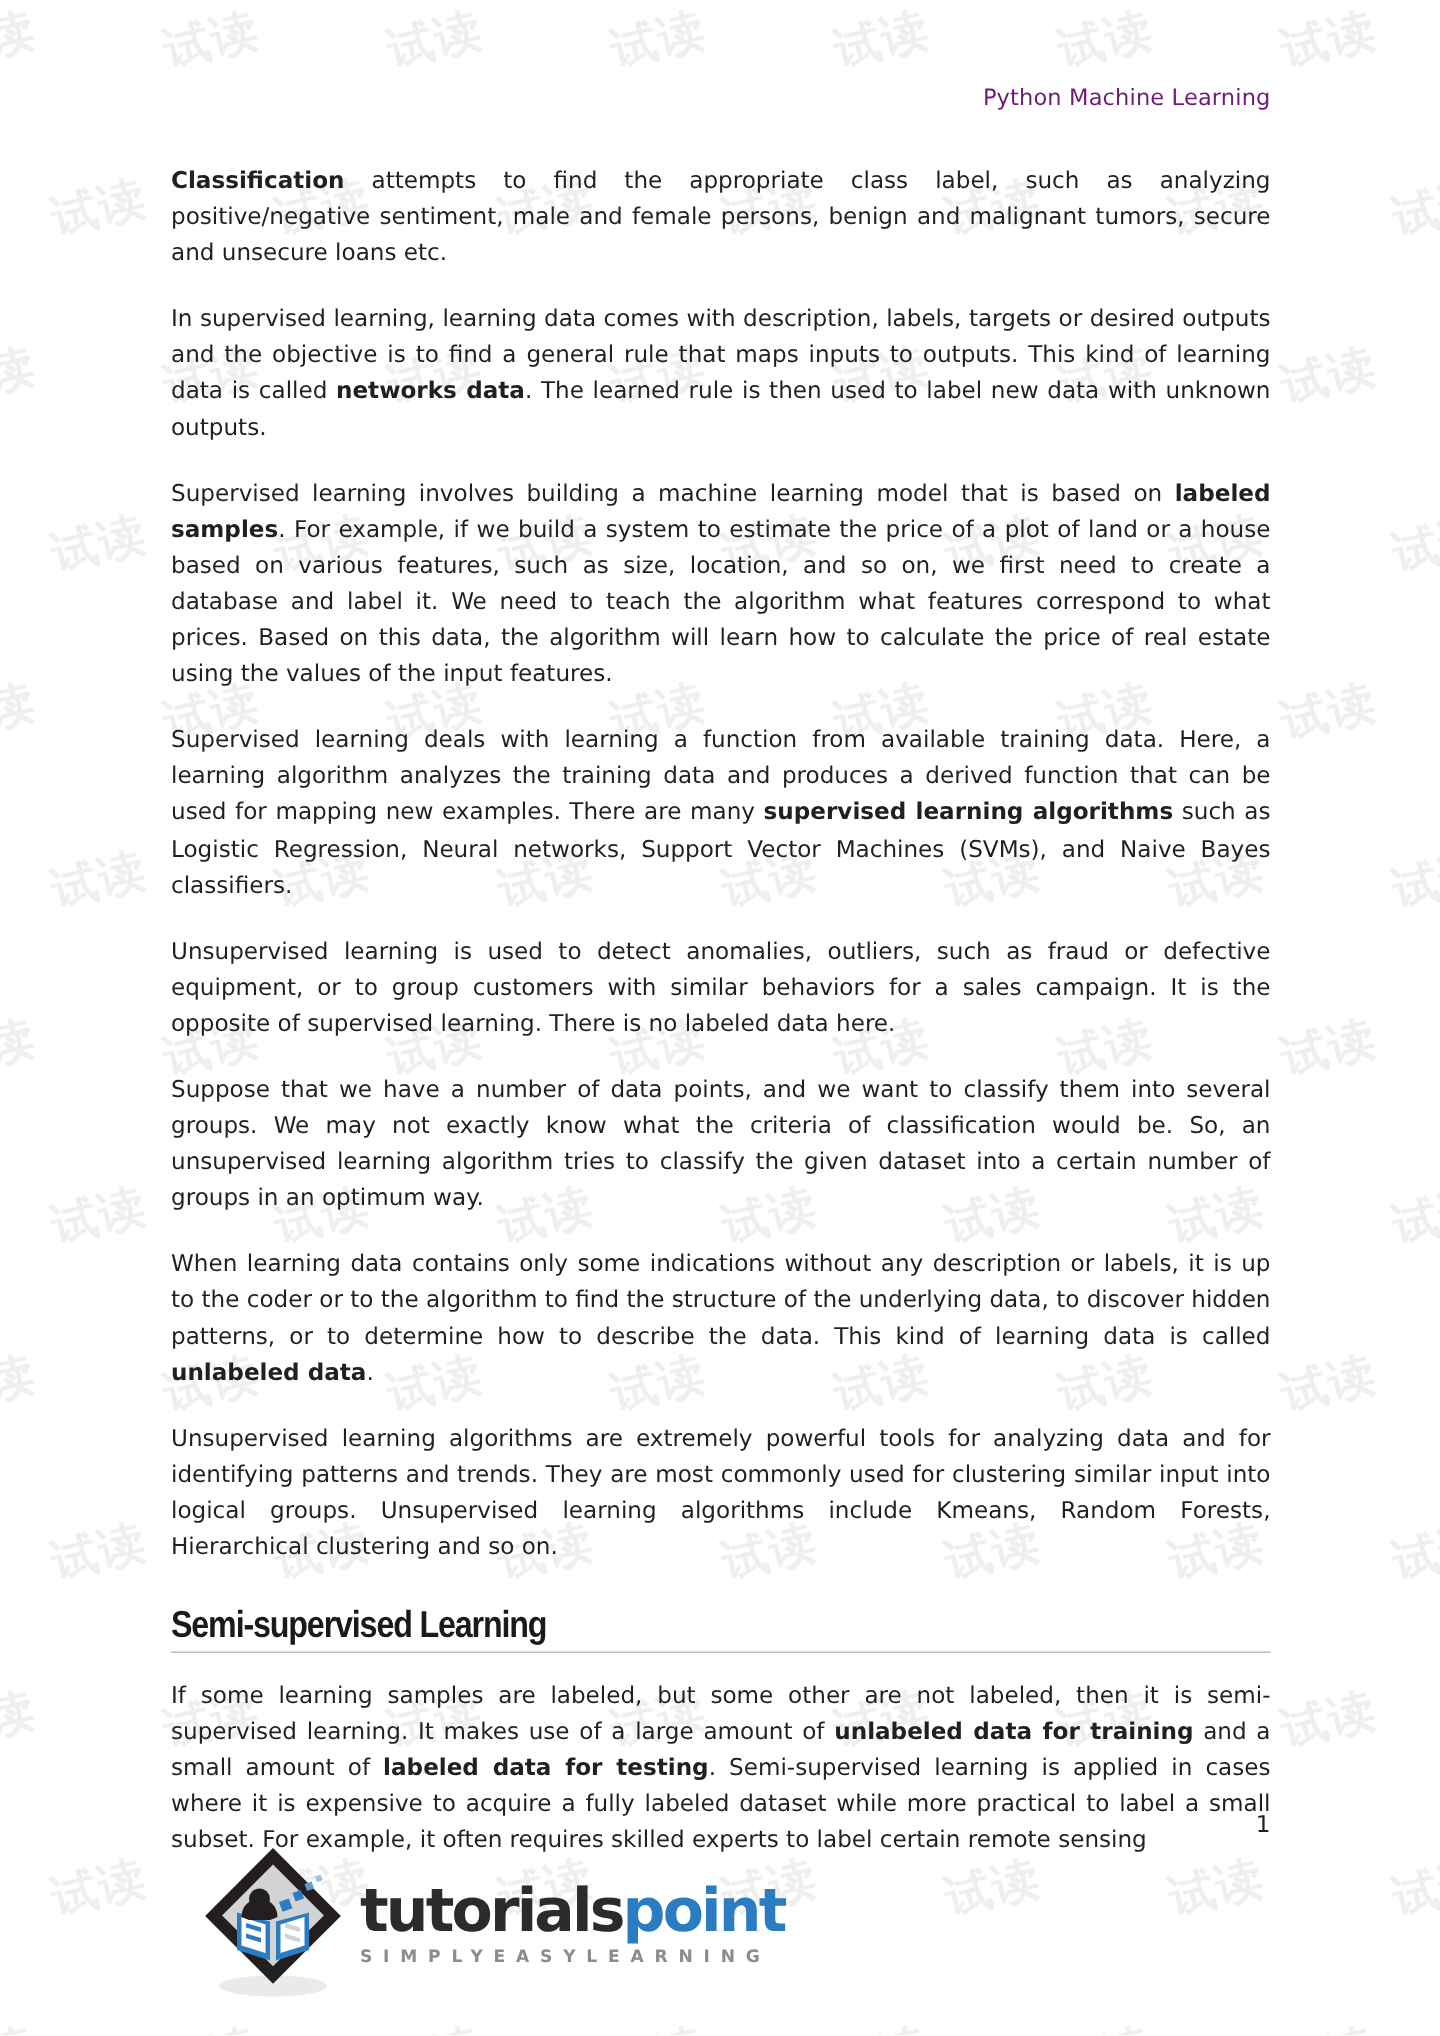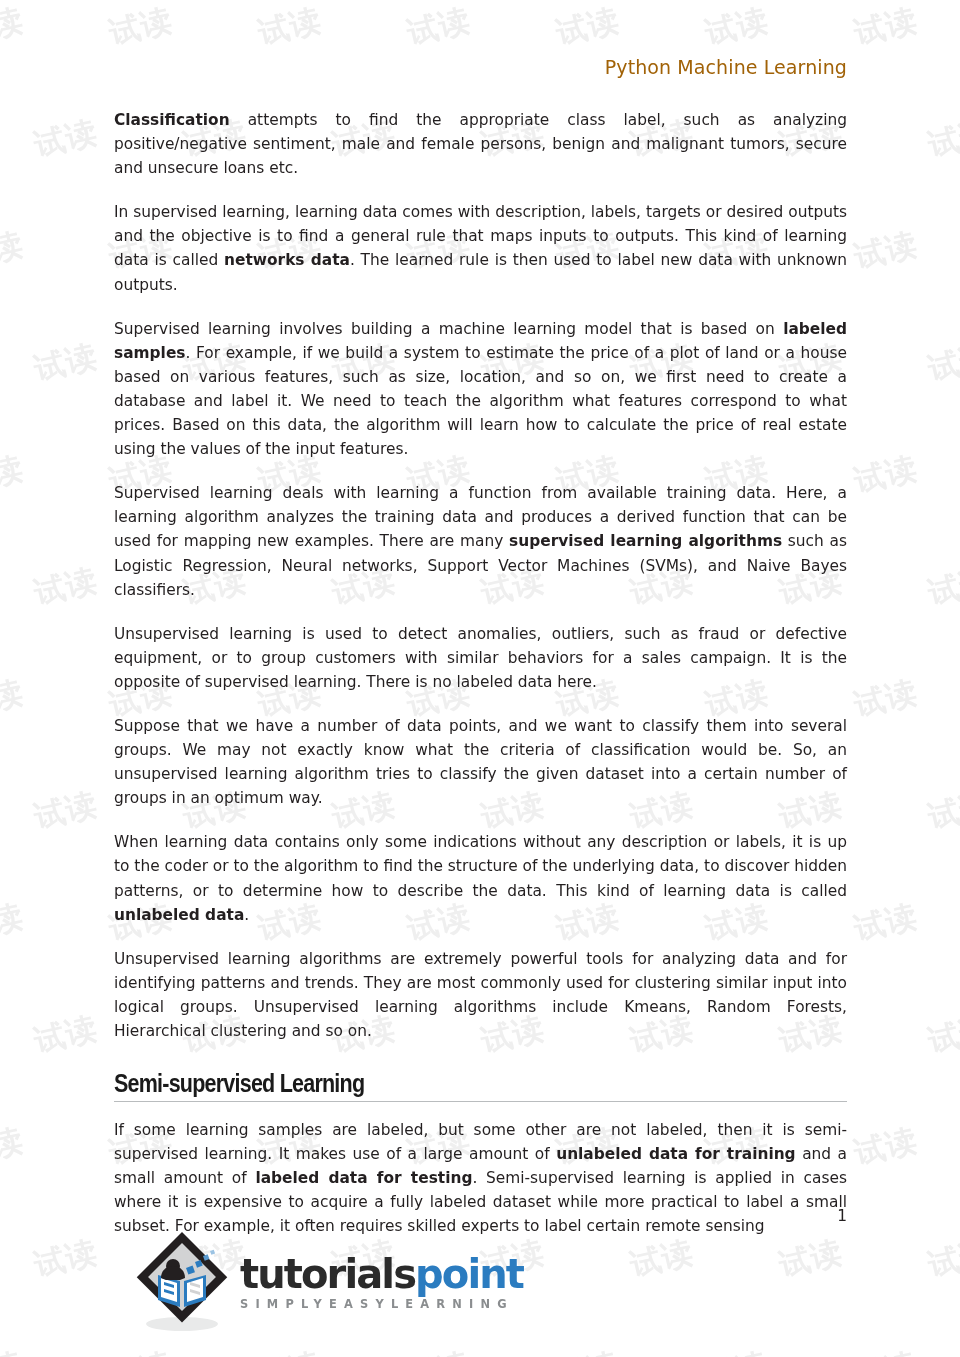--- a/index.html
+++ b/index.html
@@ -40,22 +40,22 @@
   .content {
     position: absolute;
     inset: 0;
     z-index: 2;
   }
 
   .header-title {
     position: absolute;
     top: 56px;
     right: 113px;
-    font-size: 19px;
-    color: #a16207;
+    font-size: 15px;
+    color: #701a75;
     letter-spacing: 0.1px;
   }
 
   .body-col {
     position: absolute;
     left: 114px;
     top: 108px;
     width: 733px;
   }
 

